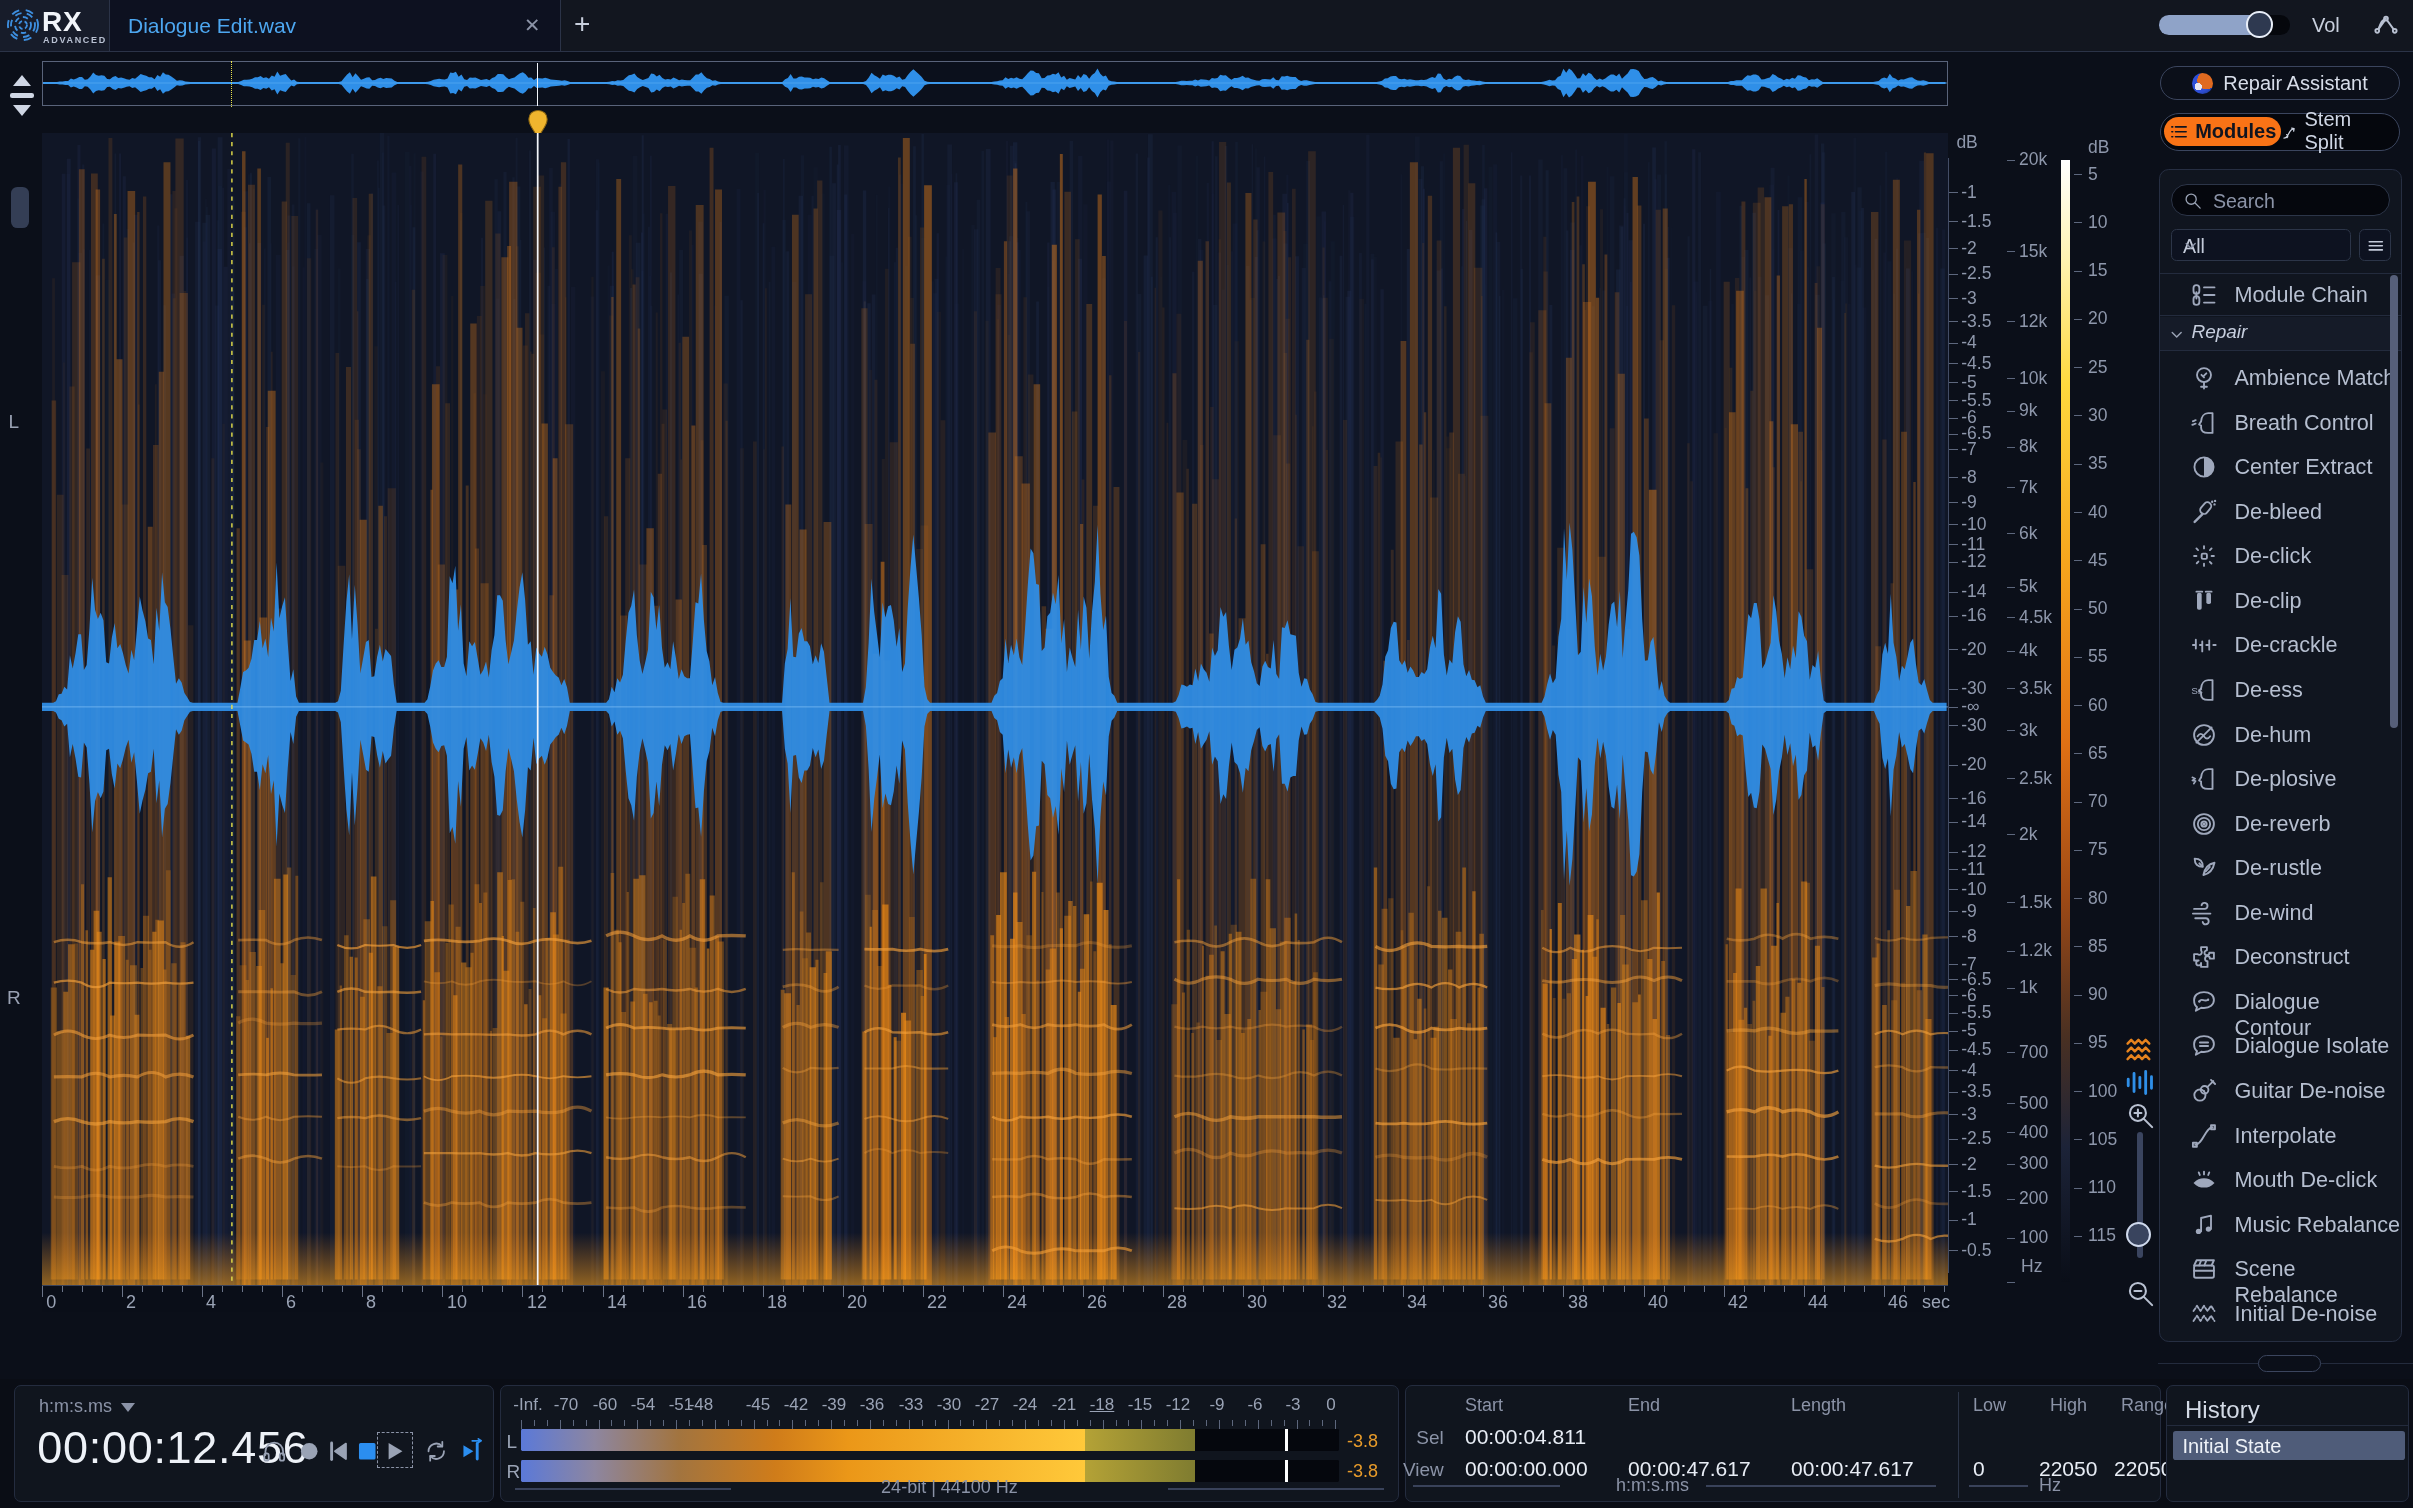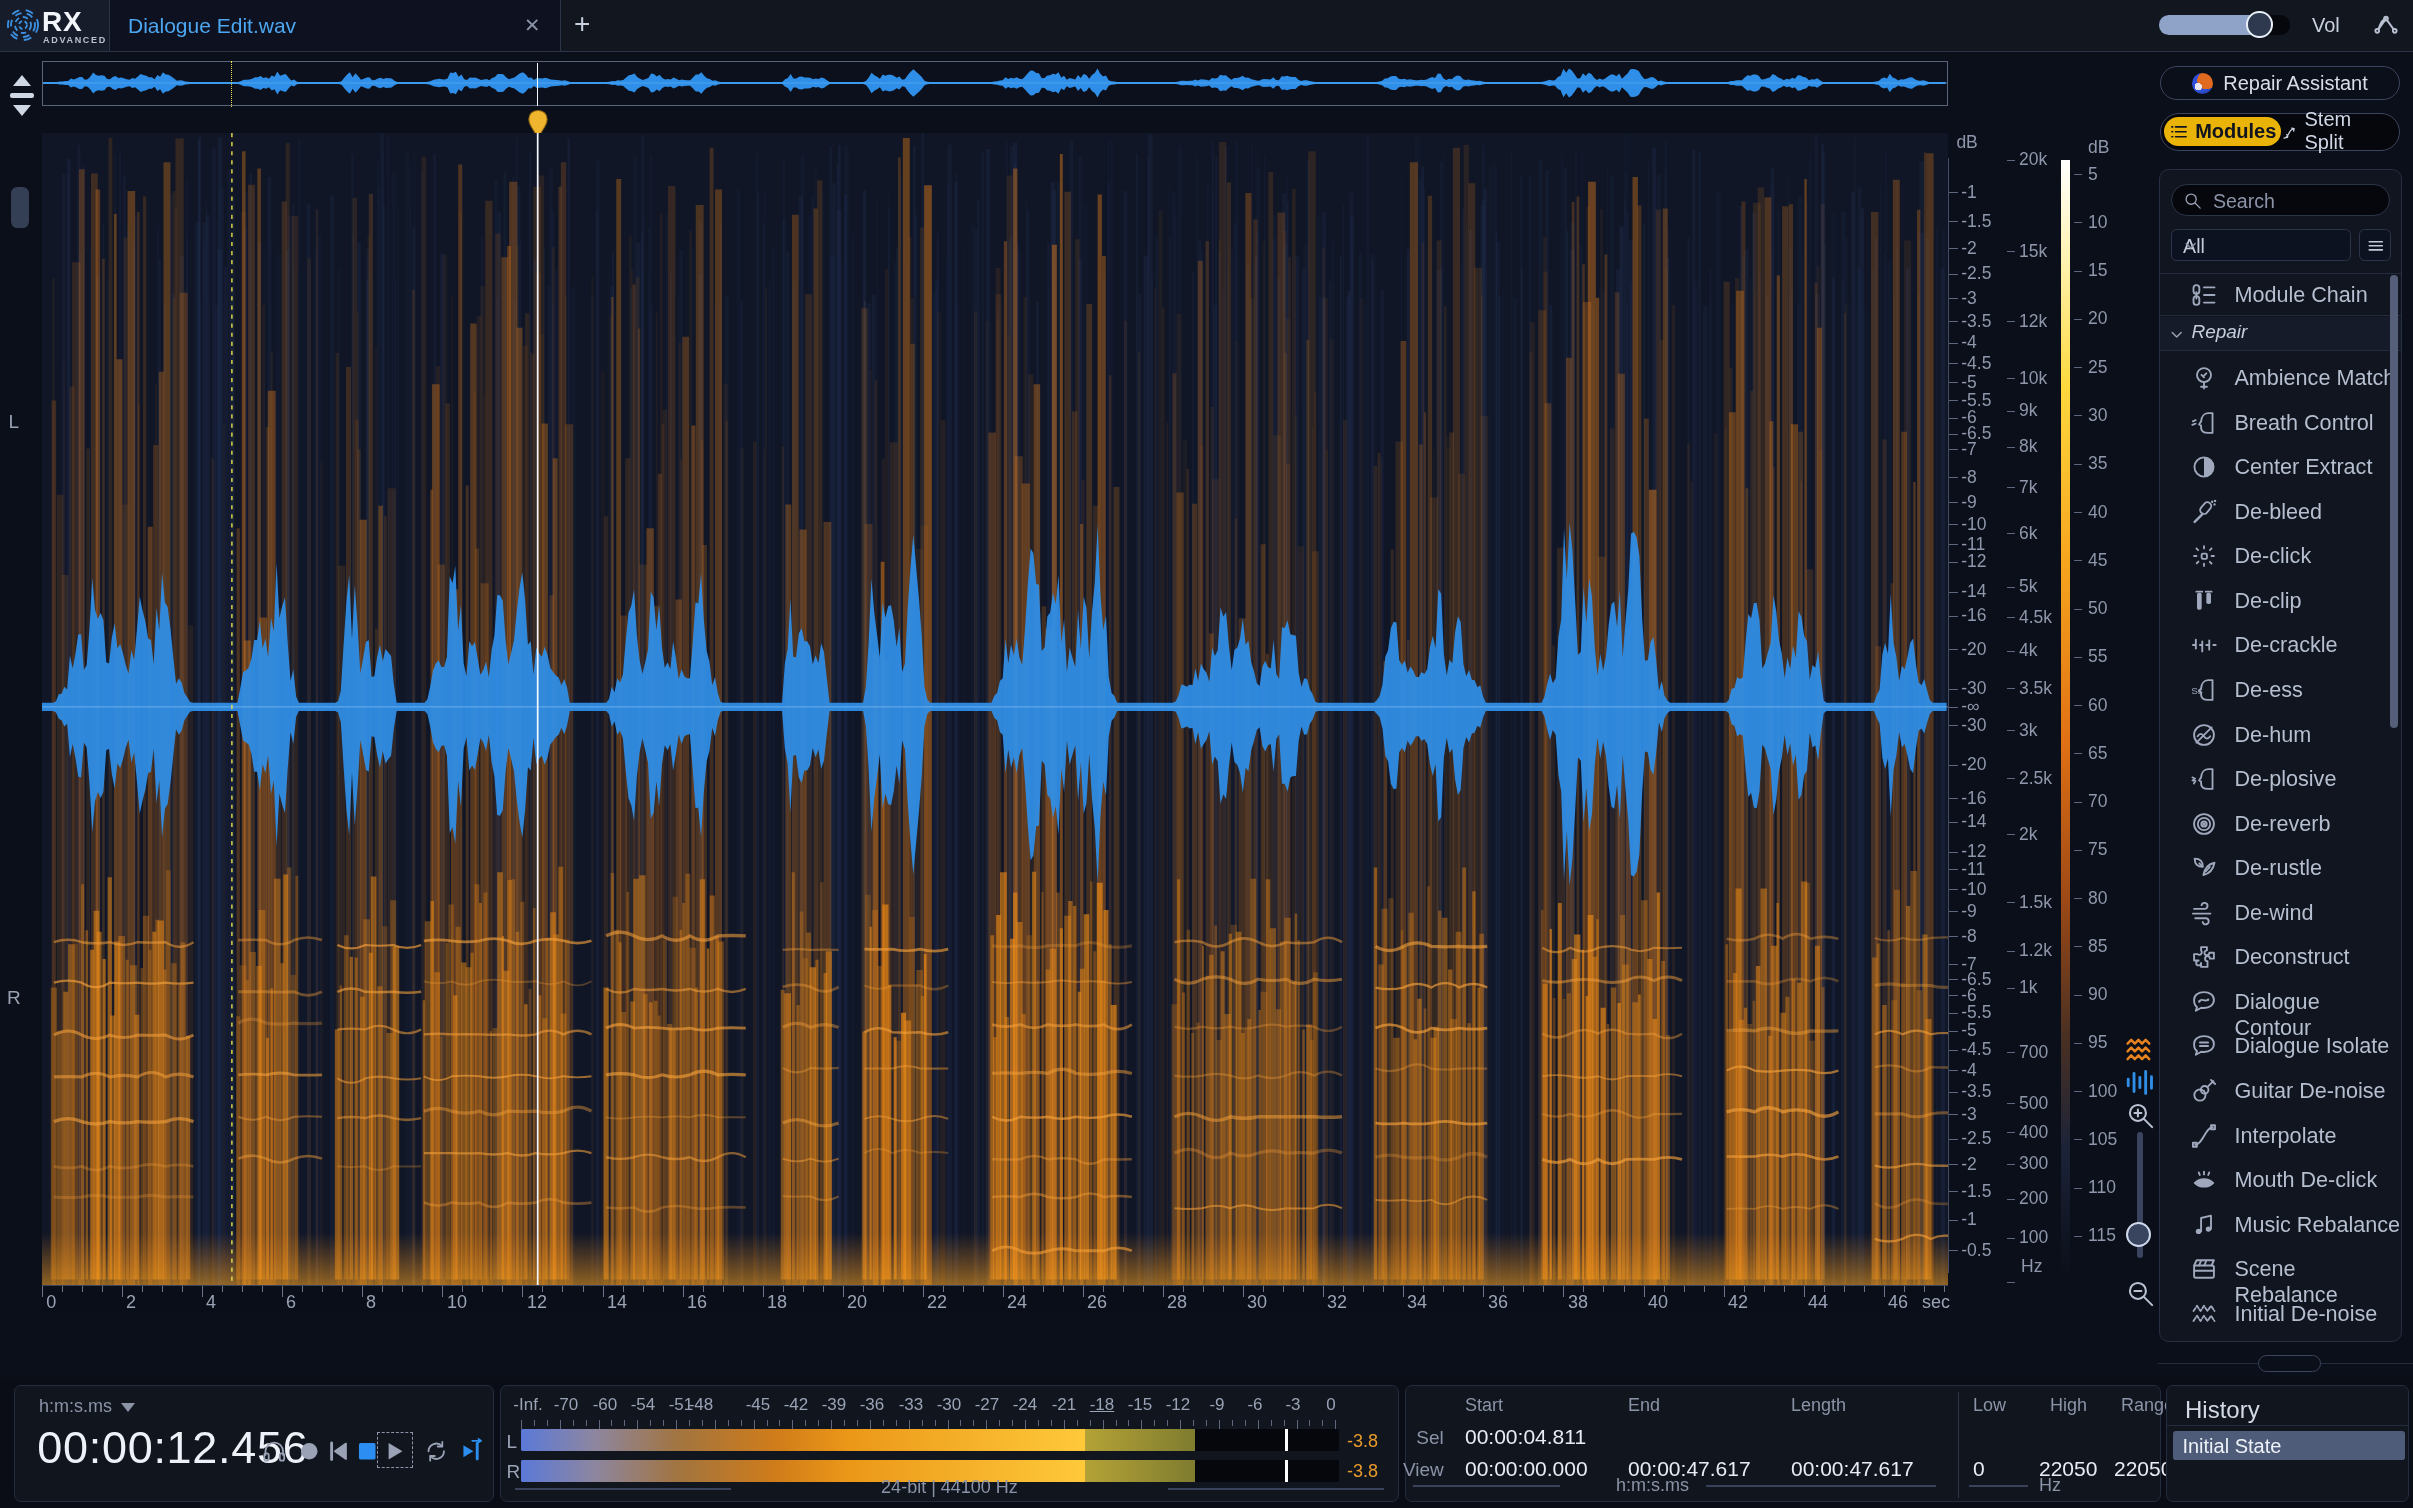--- a/index.html
+++ b/index.html
@@ -99,21 +99,21 @@
   #history-item span { position:absolute; left:9.8px; top:3.5px; font-size:20px; color:#eef2f8; }
 
   
   #rpanel { position:absolute; left:2165px; top:52px; width:249px; height:1327px; background:#0b0f19; }
   #assist-btn { position:absolute; left:-4.9px; top:14px; width:240px; height:34px; border:1.4px solid #3b455e; border-radius:17.5px;
      display:flex; align-items:center; justify-content:center; gap:9.8px; }
   #assist-icon { width:21px; height:21px; border-radius:50%;
      background:radial-gradient(circle at 30% 65%, #e8e6f0 0 18%, transparent 19%), radial-gradient(circle at 68% 35%, #e06a20 0 45%, transparent 46%), radial-gradient(circle at 35% 40%, #2f4fd8 0 55%, #17306e 100%); }
   #assist-btn span { font-size:20px; color:#d7dde9; }
   #seg { position:absolute; left:-4.9px; top:61px; width:240px; height:38px; background:#05070d; border:1.4px solid #3b455e; border-radius:19px; }
-  #seg-modules { position:absolute; left:2.8px; top:2.8px; width:117px; height:29px; background:#eab308; border-radius:14.7px; display:flex; align-items:center; justify-content:center; gap:7px; }
+  #seg-modules { position:absolute; left:2.8px; top:2.8px; width:117px; height:29px; background:#f97316; border-radius:14.7px; display:flex; align-items:center; justify-content:center; gap:7px; }
   #seg-modules span { font-size:20px; color:#10141f; font-weight:bold; }
   #seg-modules .icon { width:19.6px; height:19.6px; color:#10141f; }
   #seg-stem { position:absolute; right:7px; top:2.8px; width:112px; height:29px; display:flex; align-items:center; justify-content:center; gap:5.6px; }
   #seg-stem span { font-size:20px; color:#cfd6e4; }
   #seg-stem .icon { width:19.6px; height:19.6px; color:#cfd6e4; }
   #mod-card { position:absolute; left:-5.6px; top:117px; width:243px; height:1173px; background:#10151f; border:0.7px solid #262e42; border-radius:9.8px; }
   #search-box { position:absolute; left:10.5px; top:14px; width:219px; height:32px; background:#05070d; border:0.7px solid #2c3548; border-radius:16px; }
   #search-box .icon { position:absolute; left:11.2px; top:6.3px; width:19.6px; height:19.6px; color:#9aa3b5; }
   #search-box span { position:absolute; left:41px; top:4.9px; font-size:19.6px; color:#8b93a7; }
   #filter-dd { position:absolute; left:10.5px; top:59px; width:180px; height:32px; background:#0d1220; border:0.7px solid #2c3548; border-radius:5.6px; }

